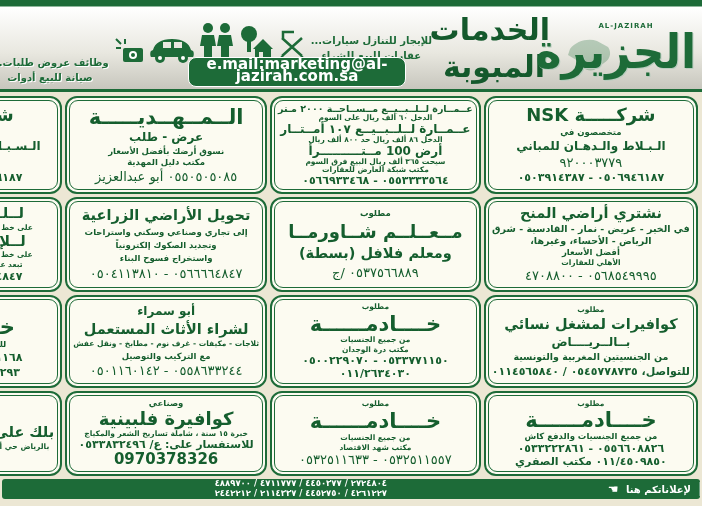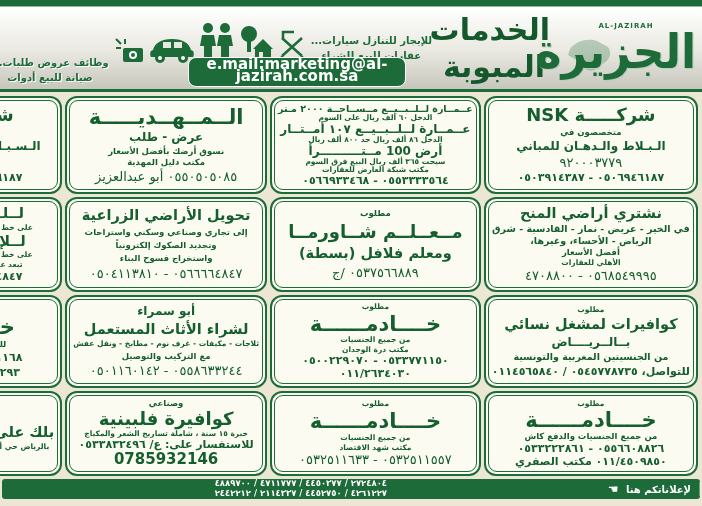--- a/index.html
+++ b/index.html
@@ -253,21 +253,21 @@
         <div class="ln tiny">مكتب شهد الاقتصاد</div>
         <div class="ln phone">٠٥٣٢٥١١٥٥٧ - ٠٥٣٢٥١١٦٣٣</div>
       </div>
     </div>
     <div class="ad">
       <div class="ad-inner">
         <div class="ln xs">وصناعي</div>
         <div class="ln xl">كوافيرة فلبينية</div>
         <div class="ln tiny">خبرة ١٥ سنة ، شاملة تساريح الشعر والمكياج</div>
         <div class="ln phone-sm">للاستفسار على: ع/ ٠٥٣٣٨٣٢٤٩٦</div>
-        <div class="ln phone-lg">0785932146</div>
+        <div class="ln phone-lg">0970378326</div>
       </div>
     </div>
     <div class="ad">
       <div class="ad-inner">
         <div class="ln sm">فرصة استثمارية</div>
         <div class="ln sm">للبيـــع بالكامل</div>
         <div class="ln lg">بلك على طريق الدائري الثاني</div>
         <div class="ln tiny">بالرياض حي أحد مساحته (٧٦٠م٢) سوم ٩٠٠ ريال للمتر</div>
         <div class="ln phone">٠٥٦٢٩١١١٢٢ / ج</div>
       </div>

